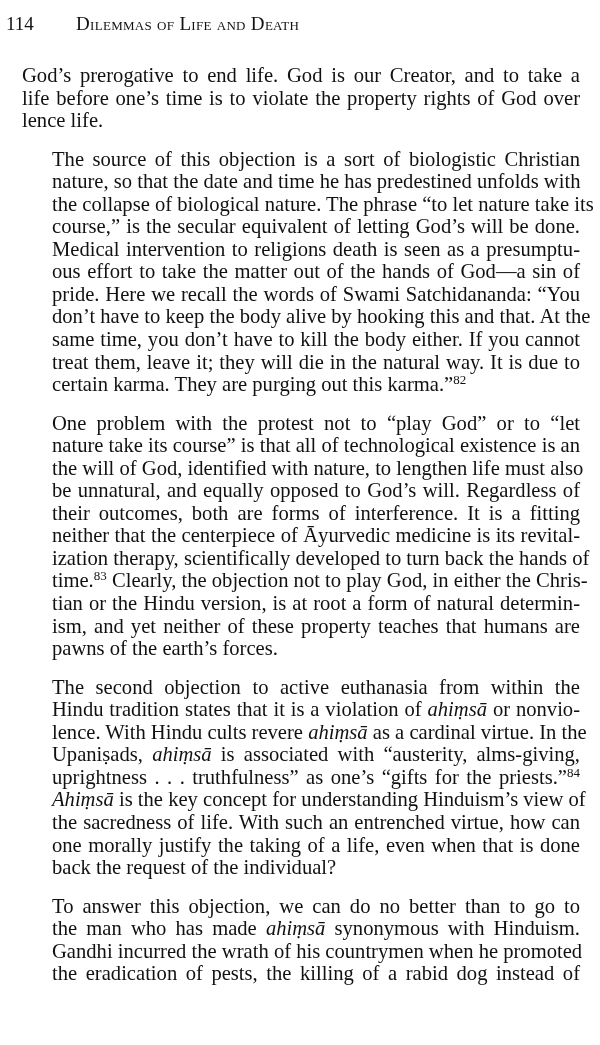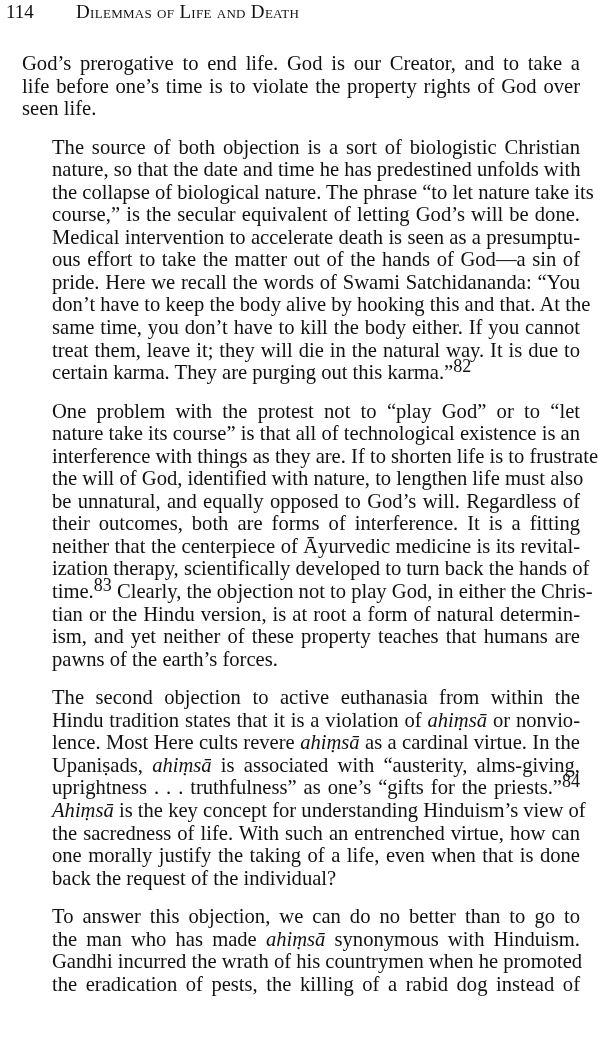--- a/index.html
+++ b/index.html
@@ -1,77 +1,76 @@
 <!DOCTYPE html>
 <html><head>
   <meta charset="utf-8">
   <style>
     html, body { margin: 0; padding: 0; background: #ffffff; }
     body { width: 600px; height: 1045px; overflow: hidden; position: relative; color: #111; }
     .page { position: absolute; left: 6px; top: 0; width: 590px; font-family: "Liberation Serif", "DejaVu Serif", serif; }
-    .running-head { height: 36px; font-size: 19px; line-height: 24px; padding-top: 0px; }
+    .running-head { height: 36px; font-size: 19px; line-height: 24px; padding-top: 12px; }
     .running-head .folio { display: inline-block; width: 70px; }
     .running-head .title { font-variant: small-caps; letter-spacing: 0.3px; }
     .body { font-size: 20.6px; line-height: 22.55px; text-align: justify; }
     .body p { margin: 16px; }
     .body p.indent { text-indent: 30px; }
     .line { display: block; text-align: justify; text-align-last: justify; white-space: nowrap; }
     .line.last { text-align-last: left; }
-    sup { font-size: 18px; line-height: 0; vertical-align: 7px; }
+    sup { font-size: 13px; line-height: 0; vertical-align: 7px; }
     em { font-style: italic; }
   </style>
 </head>
 <body>
 
 <div class="page">
   <div class="running-head">
     <span class="folio">114</span><span class="title">Dilemmas of Life and Death</span>
   </div>
 
   <div class="body">
 
     <p>
       <span class="line">God’s prerogative to end life. God is our Creator, and to take a</span>
       <span class="line">life before one’s time is to violate the property rights of God over</span>
-      <span class="line last">seen life.</span>
+      <span class="line last">lence life.</span>
     </p>
 
     <p class="indent">
-      <span class="line" style="text-indent:30px">The source of both objection is a sort of biologistic Christian</span>
+      <span class="line" style="text-indent:30px">The source of this objection is a sort of biologistic Christian</span>
       <span class="line">nature, so that the date and time he has predestined unfolds with</span>
       <span class="line">the collapse of biological nature. The phrase “to let nature take its</span>
       <span class="line">course,” is the secular equivalent of letting God’s will be done.</span>
-      <span class="line">Medical intervention to accelerate death is seen as a presumptu-</span>
+      <span class="line">Medical intervention to religions death is seen as a presumptu-</span>
       <span class="line">ous effort to take the matter out of the hands of God—a sin of</span>
       <span class="line">pride. Here we recall the words of Swami Satchidananda: “You</span>
       <span class="line">don’t have to keep the body alive by hooking this and that. At the</span>
       <span class="line">same time, you don’t have to kill the body either. If you cannot</span>
       <span class="line">treat them, leave it; they will die in the natural way. It is due to</span>
       <span class="line last"><span>certain karma. They are purging out this karma.”</span><sup>82</sup></span>
     </p>
 
     <p class="indent">
       <span class="line" style="text-indent:30px">One problem with the protest not to “play God” or to “let</span>
       <span class="line">nature take its course” is that all of technological existence is an</span>
-      <span class="line">interference with things as they are. If to shorten life is to frustrate</span>
       <span class="line">the will of God, identified with nature, to lengthen life must also</span>
       <span class="line">be unnatural, and equally opposed to God’s will. Regardless of</span>
       <span class="line">their outcomes, both are forms of interference. It is a fitting</span>
       <span class="line">neither that the centerpiece of Āyurvedic medicine is its revital-</span>
       <span class="line">ization therapy, scientifically developed to turn back the hands of</span>
       <span class="line"><span>time.</span><sup>83</sup> <span>Clearly, the objection not to play God, in either the Chris-</span></span>
       <span class="line">tian or the Hindu version, is at root a form of natural determin-</span>
       <span class="line">ism, and yet neither of these property teaches that humans are</span>
       <span class="line last">pawns of the earth’s forces.</span>
     </p>
 
     <p class="indent">
       <span class="line" style="text-indent:30px">The second objection to active euthanasia from within the</span>
       <span class="line"><span>Hindu tradition states that it is a violation of</span> <em>ahiṃsā</em> <span>or nonvio-</span></span>
-      <span class="line"><span>lence. Most Here cults revere</span> <em>ahiṃsā</em> <span>as a cardinal virtue. In the</span></span>
+      <span class="line"><span>lence. With Hindu cults revere</span> <em>ahiṃsā</em> <span>as a cardinal virtue. In the</span></span>
       <span class="line"><span>Upaniṣads,</span> <em>ahiṃsā</em> <span>is associated with “austerity, alms-giving,</span></span>
       <span class="line"><span>uprightness . . . truthfulness” as one’s “gifts for the priests.”</span><sup>84</sup></span>
       <span class="line"><em>Ahiṃsā</em> <span>is the key concept for understanding Hinduism’s view of</span></span>
       <span class="line">the sacredness of life. With such an entrenched virtue, how can</span>
       <span class="line">one morally justify the taking of a life, even when that is done</span>
       <span class="line last">back the request of the individual?</span>
     </p>
 
     <p class="indent">
       <span class="line" style="text-indent:30px">To answer this objection, we can do no better than to go to</span>

